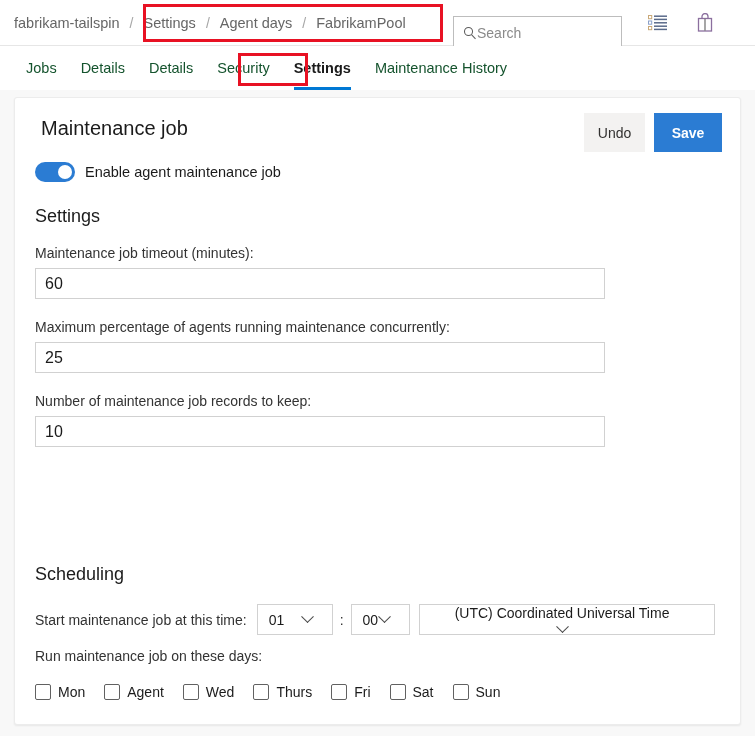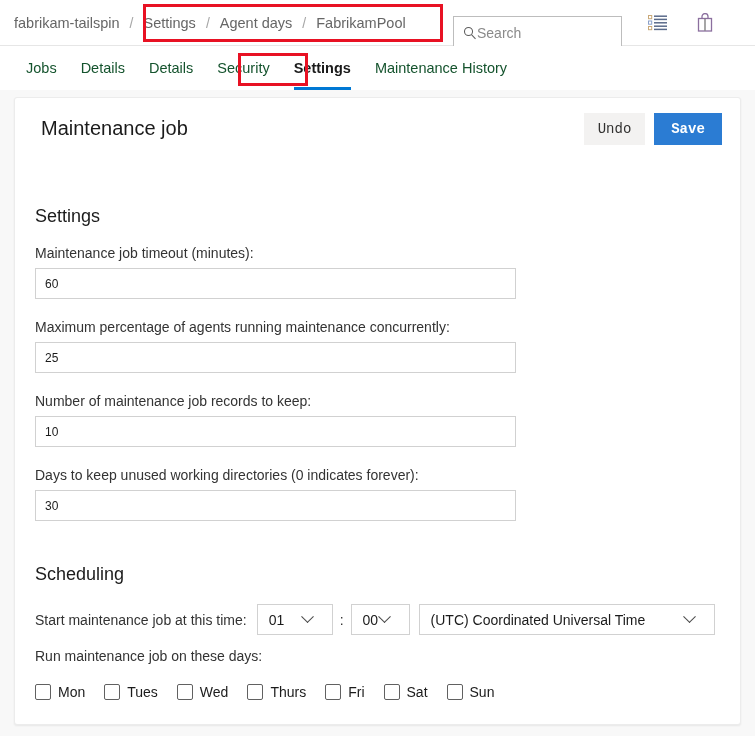--- a/index.html
+++ b/index.html
@@ -111,26 +111,25 @@
   .card-inner { position: relative; width: 100%; height: 100%; }
 
   .page-title {
     position: absolute; left: 20px; top: 19px;
     font-size: 20px; font-weight: normal;
     color: #1b1b1b;
     margin-left: 6px;
   }
   .btn {
     position: absolute;
-    height: 32px;
+    height: 39px;
     display: flex; align-items: center; justify-content: center;
     font-size: 14px;
     cursor: pointer;
     border: none;
-    font-family: Liberation Mono, monospace;
   }
   #btn-undo {
     left: 569px; top: 15px; width: 61px;
     background: #f3f2f1; color: #323130;
   }
   #btn-save {
     left: 639px; top: 15px; width: 68px;
     background: #2b7cd3; color: #ffffff; font-weight: bold;
   }
 
@@ -160,24 +159,24 @@
   }
   #head-settings { top: 108px; }
   #head-scheduling { top: 466px; }
 
   .field { position: absolute; left: 20px; width: 481px; }
   .field-label {
     font-size: 14px; color: #333333;
     margin-bottom: 7px; display: block;
   }
   .field-input {
-    width: 481px; height: 31px;
+    width: 570px; height: 31px;
     border: 1px solid #d1d1d1;
     background: #ffffff;
-    font-size: 12px;
+    font-size: 16px;
     color: #1b1b1b;
     padding: 0 9px;
     font-family: "Liberation Sans", sans-serif;
     line-height: 29px;
   }
   #field-timeout   { top: 147px; }
   #field-maxpct    { top: 221px; }
   #field-records   { top: 295px; }
   #field-days      { top: 369px; }
 
@@ -192,21 +191,21 @@
     height: 31px;
     border: 1px solid #d1d1d1;
     background: #ffffff;
     display: flex; align-items: center; justify-content: space-between;
     padding: 0 20px 0 11px;
     font-size: 14px; color: #1b1b1b;
     cursor: pointer;
   }
   #sel-hour   { width: 76px; }
   #sel-minute { width: 59px; }
-  #sel-tz     { width: 296px; margin-left: 9px; }
+  #sel-tz     { width: 296px; margin-left: 9px; flex-direction: column; }
   .colon { font-size: 14px; color: #333; padding: 0 7px; }
   .chev {
     display: inline-block;
     width: 9px; height: 9px;
     border-right: 1.4px solid #4a4a4a;
     border-bottom: 1.4px solid #4a4a4a;
     transform: rotate(45deg) translate(-2px,-2px);
     flex: none;
   }
 
@@ -305,42 +304,44 @@
   </div>
 
   <div class="card">
     <div class="card-inner">
 
       <div class="page-title">Maintenance job</div>
 
       <div class="btn" id="btn-undo">Undo</div>
       <div class="btn" id="btn-save">Save</div>
 
+      <div class="toggle-row">
+        <div class="toggle">
+          <div class="knob"></div>
+        </div>
+        <span class="toggle-label">Enable agent maintenance job</span>
+      </div>
 
       <div class="section-head" id="head-settings">Settings</div>
 
       <div class="field" id="field-timeout">
         <span class="field-label">Maintenance job timeout (minutes):</span>
         <input class="field-input" type="text" value="60" style="">
       </div>
 
       <div class="field" id="field-maxpct">
         <span class="field-label">Maximum percentage of agents running maintenance concurrently:</span>
         <input class="field-input" type="text" value="25" style="">
       </div>
 
       <div class="field" id="field-records">
         <span class="field-label">Number of maintenance job records to keep:</span>
         <input class="field-input" type="text" value="10" style="">
       </div>
 
-      <div class="field" id="field-days">
-        <span class="field-label">Days to keep unused working directories (0 indicates forever):</span>
-        <input class="field-input" type="text" value="30" style="">
-      </div>
 
       <div class="section-head" id="head-scheduling">Scheduling</div>
 
       <div class="sched-row">
         <span class="sched-label">Start maintenance job at this time:</span>
         <div class="select" id="sel-hour">
           <span>01</span>
           <span class="chev"></span>
         </div>
         <span class="colon">:</span>
@@ -356,21 +357,21 @@
 
       <div class="days-label">Run maintenance job on these days:</div>
 
       <div class="days-row">
         <div class="day">
           <span class="cbox"></span>
           <span class="day-name">Mon</span>
         </div>
         <div class="day">
           <span class="cbox"></span>
-          <span class="day-name">Tues</span>
+          <span class="day-name">Agent</span>
         </div>
         <div class="day">
           <span class="cbox"></span>
           <span class="day-name">Wed</span>
         </div>
         <div class="day">
           <span class="cbox"></span>
           <span class="day-name">Thurs</span>
         </div>
         <div class="day">

